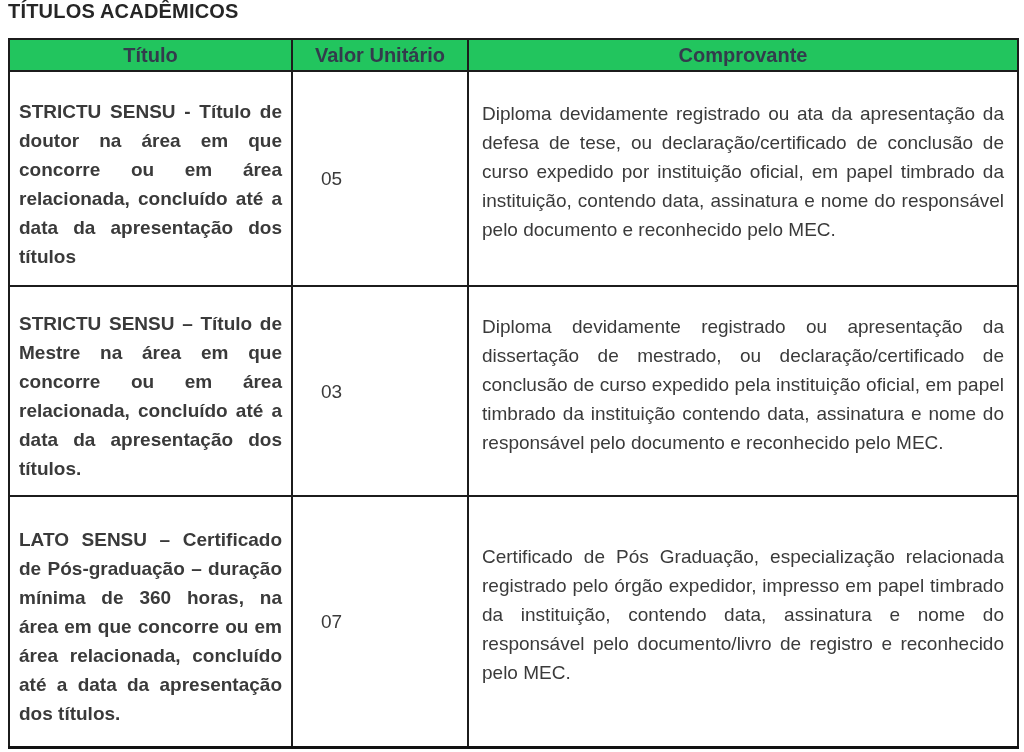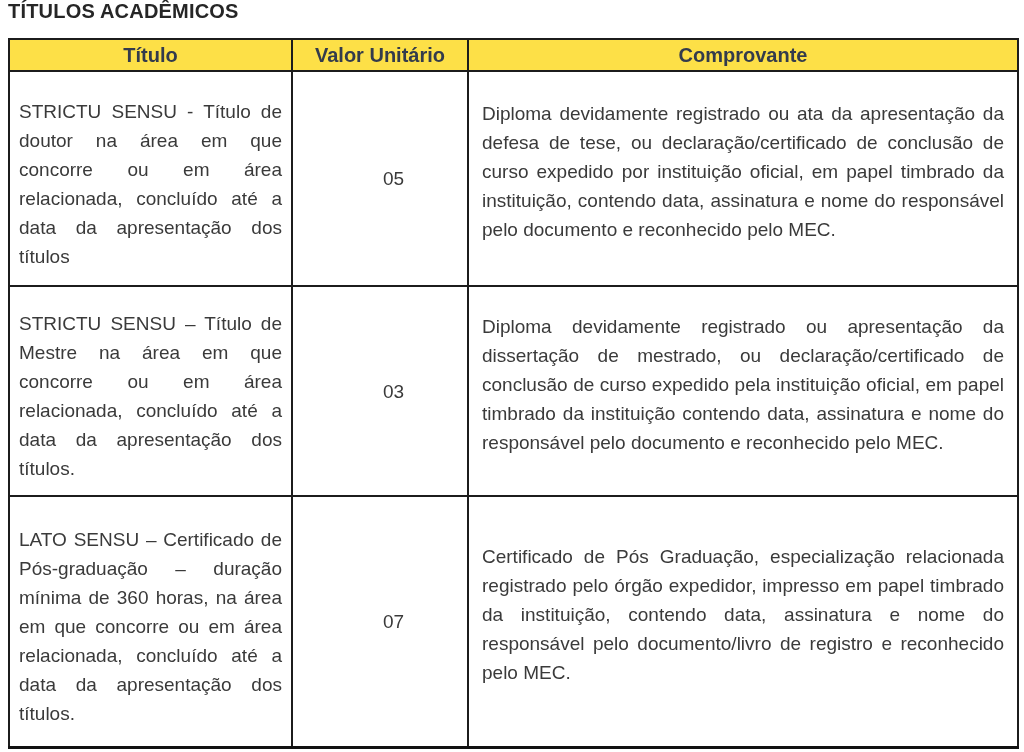--- a/index.html
+++ b/index.html
@@ -34,42 +34,42 @@
     border-collapse: collapse;
     table-layout: fixed;
     border: 2px solid #1c1c1c;
     border-bottom: 3px solid #111111;
   }
   table.acad th, table.acad td {
     border: 2px solid #1c1c1c;
     font-family: "Liberation Sans", sans-serif;
   }
   table.acad th {
-    background: #fde047;
+    background: #22c55e;
     color: #333b4c;
     font-size: 20px;
     font-weight: bold;
     height: 28px;
     text-align: center;
     vertical-align: middle;
     padding: 1px 4px;
   }
   table.acad td {
     color: #3a3a3a;
     font-size: 19px;
     line-height: 29px;
     vertical-align: middle;
     background: #ffffff;
   }
   td.titulo {
     text-align: justify;
     padding: 16px 9px 6px 9px;
+    font-weight: bold;
   }
   td.valor {
-    text-align: center;
     font-size: 20px;
     color: #333333;
     padding-left: 28px;
   }
   td.comprovante {
     text-align: justify;
     padding: 6px 13px 20px 13px;
   }
   tr.row-1 { height: 215px; }
   tr.row-2 { height: 210px; }

